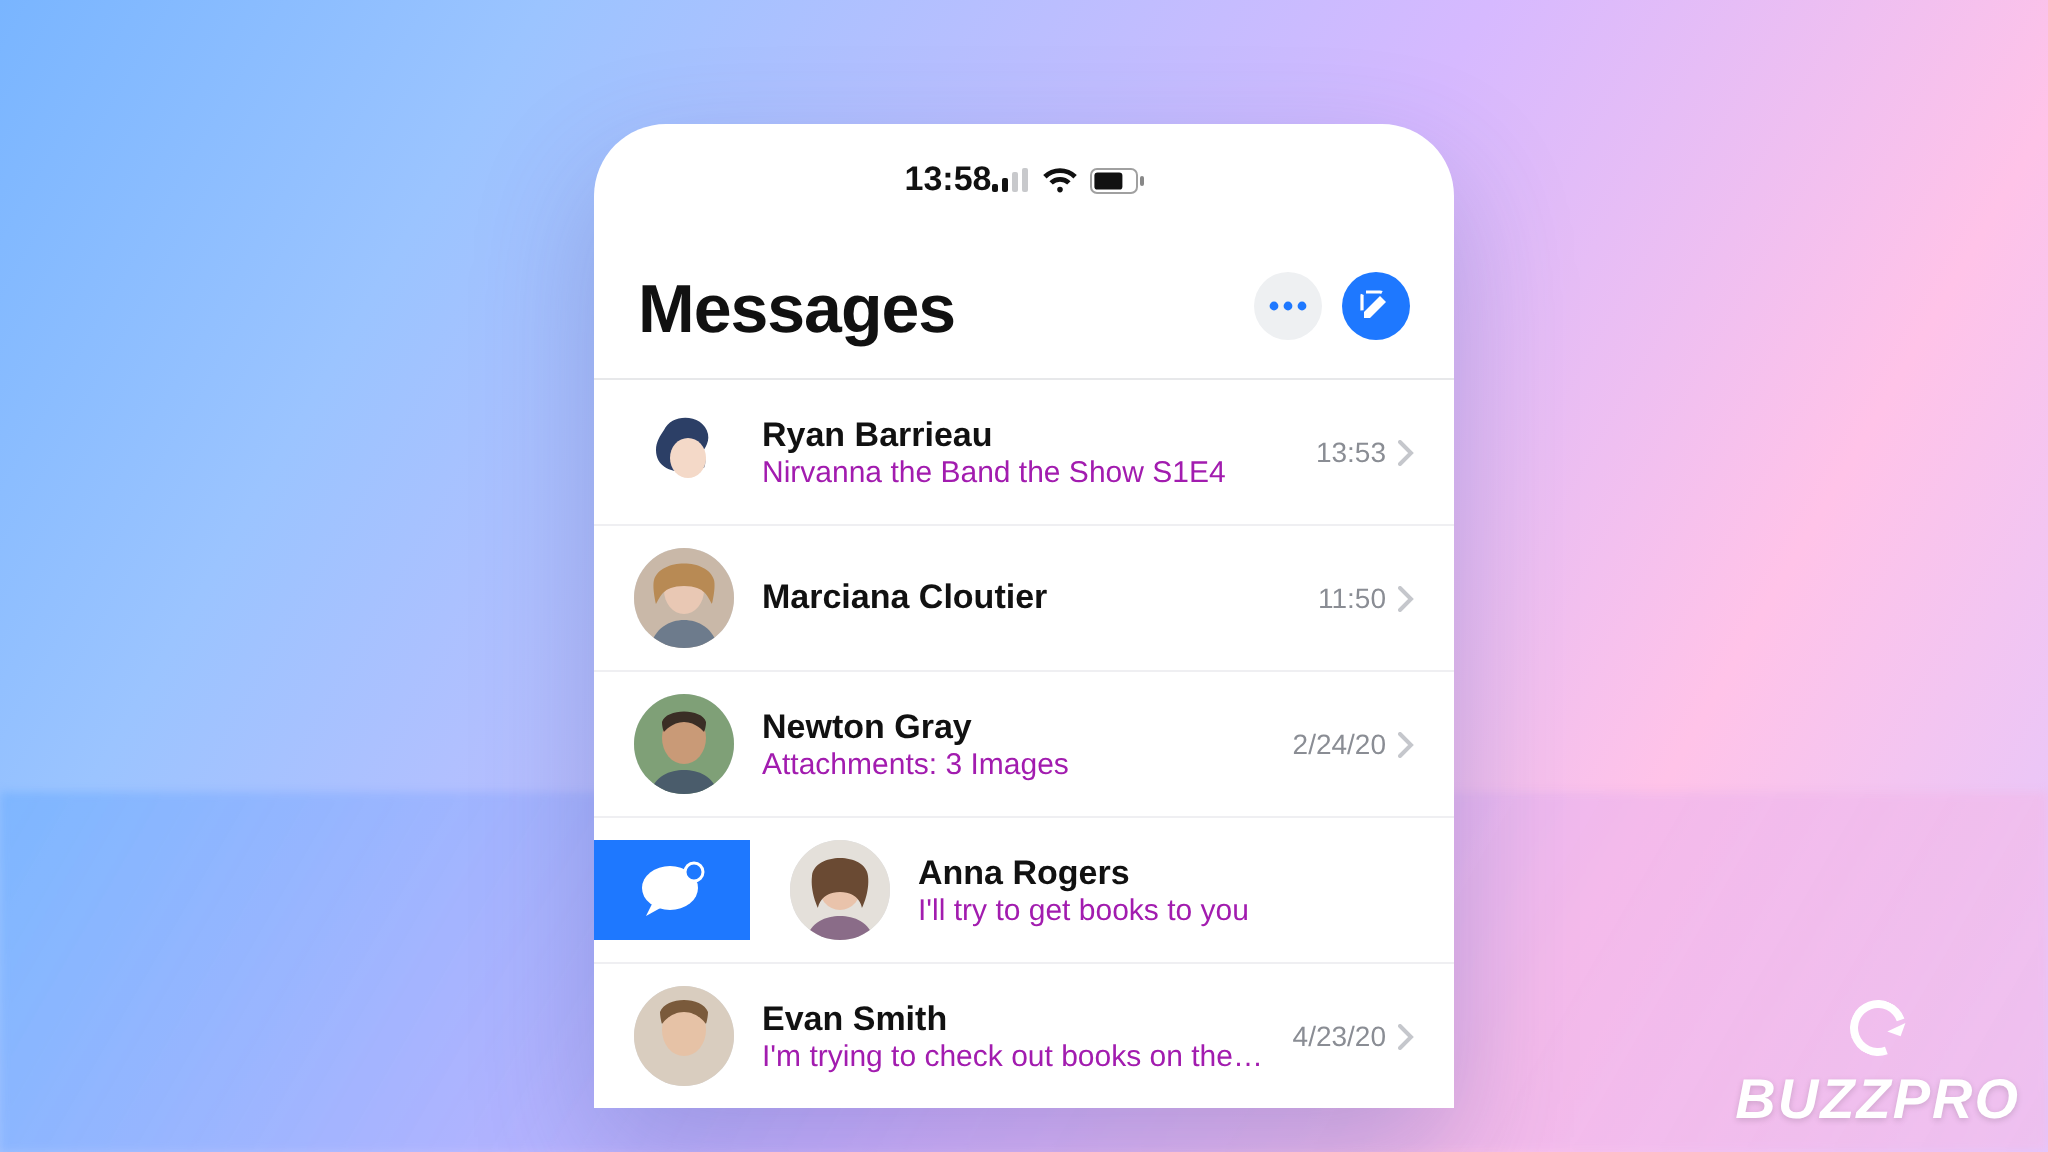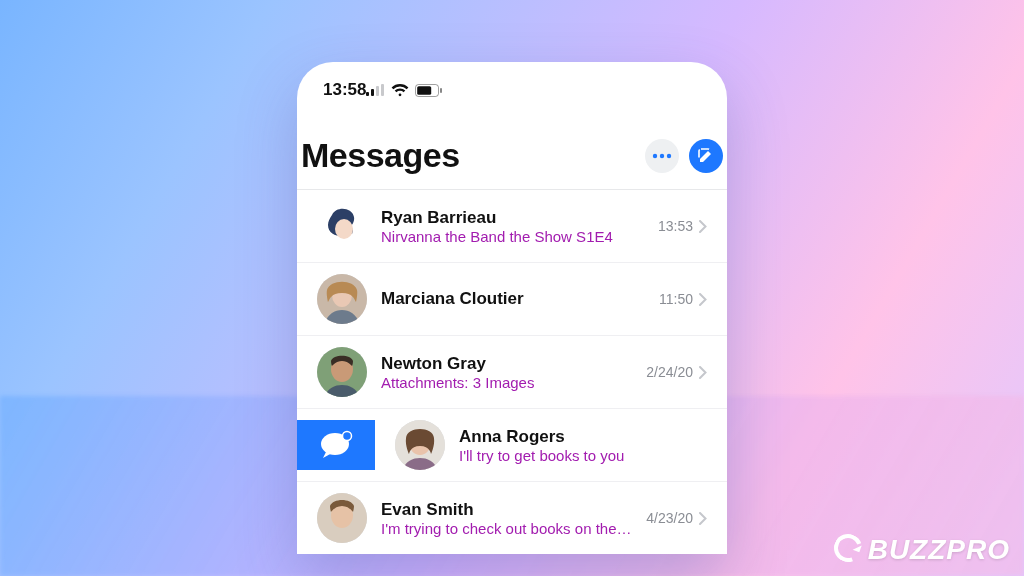--- a/index.html
+++ b/index.html
@@ -13,40 +13,40 @@
       position:absolute; left:0; right:0; bottom:0; height:180px;
       background: linear-gradient(120deg, rgba(106,172,255,.55), rgba(203,165,255,.4), rgba(255,184,222,.45));
       filter: blur(2px);
     }
     .phone {
       width:430px; margin-top:62px; background:#fff;
       border-radius:36px 36px 0 0;
       box-shadow: 0 24px 60px rgba(60,80,150,.28);
       overflow:hidden; position:relative; z-index:2;
     }
-    .status { display:flex; justify-content:flex-start; align-items:center; padding:18px 26px 6px; }
+    .status { display:flex; justify-content:center; align-items:center; padding:18px 26px 6px; }
     .status-time { font-size:17px; font-weight:600; color:#111; }
     .status-icons { display:flex; align-items:center; gap:6px; }
-    .header { display:flex; align-items:center; padding:30px 4px 14px; gap:10px; }
+    .header { display:flex; align-items:flex-start; padding:30px 22px 14px; gap:10px; }
     .header h1 { font-size:34px; font-weight:800; color:#111; letter-spacing:-.5px; flex:1; }
     .circ { width:34px; height:34px; border-radius:50%; display:flex; align-items:center; justify-content:center; }
     .more-btn { background:#eef0f2; }
     .compose-btn { background:#1e78ff; }
     .divider { height:1px; background:#e7e8ea; margin:0; }
     .row { display:flex; align-items:center; padding:11px 20px 11px 20px; gap:14px; border-bottom:1px solid #efeff2; position:relative; }
     .row.swiped { padding-left:0; }
     .action { width:78px; align-self:stretch; background:#1e78ff; display:flex; align-items:center; justify-content:center; margin-right:6px; }
     .avatar { width:50px; height:50px; border-radius:50%; flex:0 0 50px; background:#d8dbe0; display:flex; align-items:center; justify-content:center; overflow:hidden; }
     .text { flex:1; min-width:0; }
     .name { font-size:17px; font-weight:700; color:#111; }
     .preview { font-size:15px; color:#a21caf; white-space:nowrap; overflow:hidden; text-overflow:ellipsis; }
     .meta { display:flex; align-items:center; gap:6px; }
     .time { font-size:14px; color:#8a8d94; }
     .chev { color:#c5c7cc; }
-    .watermark { position:absolute; right:14px; bottom:10px; font-size:28px; font-weight:800; font-style:italic; color:#fff; letter-spacing:1px; display:flex; align-items:flex-start; gap:6px; z-index:3; text-shadow:0 1px 3px rgba(0,0,0,.15); }
+    .watermark { position:absolute; right:14px; bottom:10px; font-size:28px; font-weight:800; font-style:italic; color:#fff; letter-spacing:1px; display:flex; align-items:center; gap:6px; z-index:3; text-shadow:0 1px 3px rgba(0,0,0,.15);flex-direction:column; }
     .watermark .ring { width:28px; height:28px; border:4px solid #fff; border-radius:50%; border-right-color:transparent; transform:rotate(25deg); position:relative; }
     .watermark .ring:after { content:""; position:absolute; right:-7px; top:4px; border:5px solid transparent; border-left-color:#fff; transform:rotate(40deg); }
   </style>
 </head>
 <body>
 
 <div class="floor"></div>
 
 <div class="phone">
 

